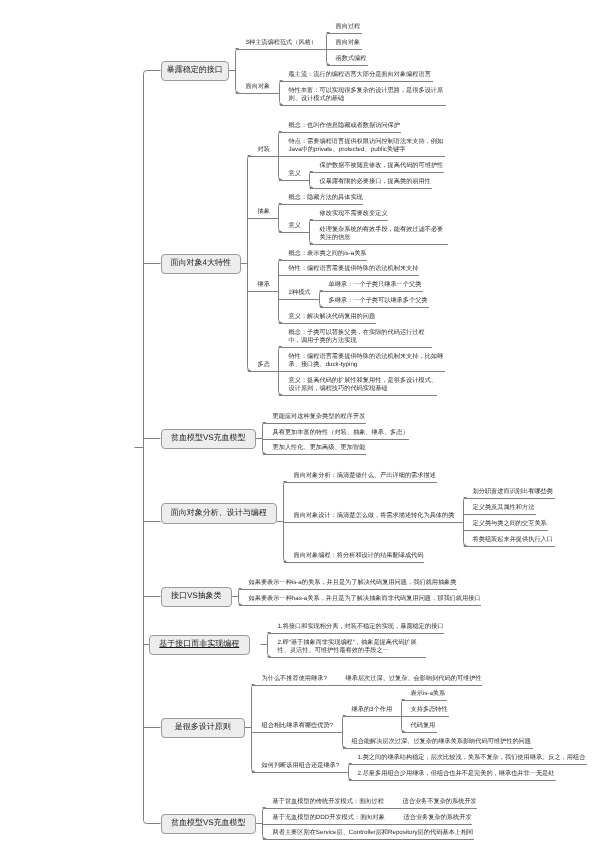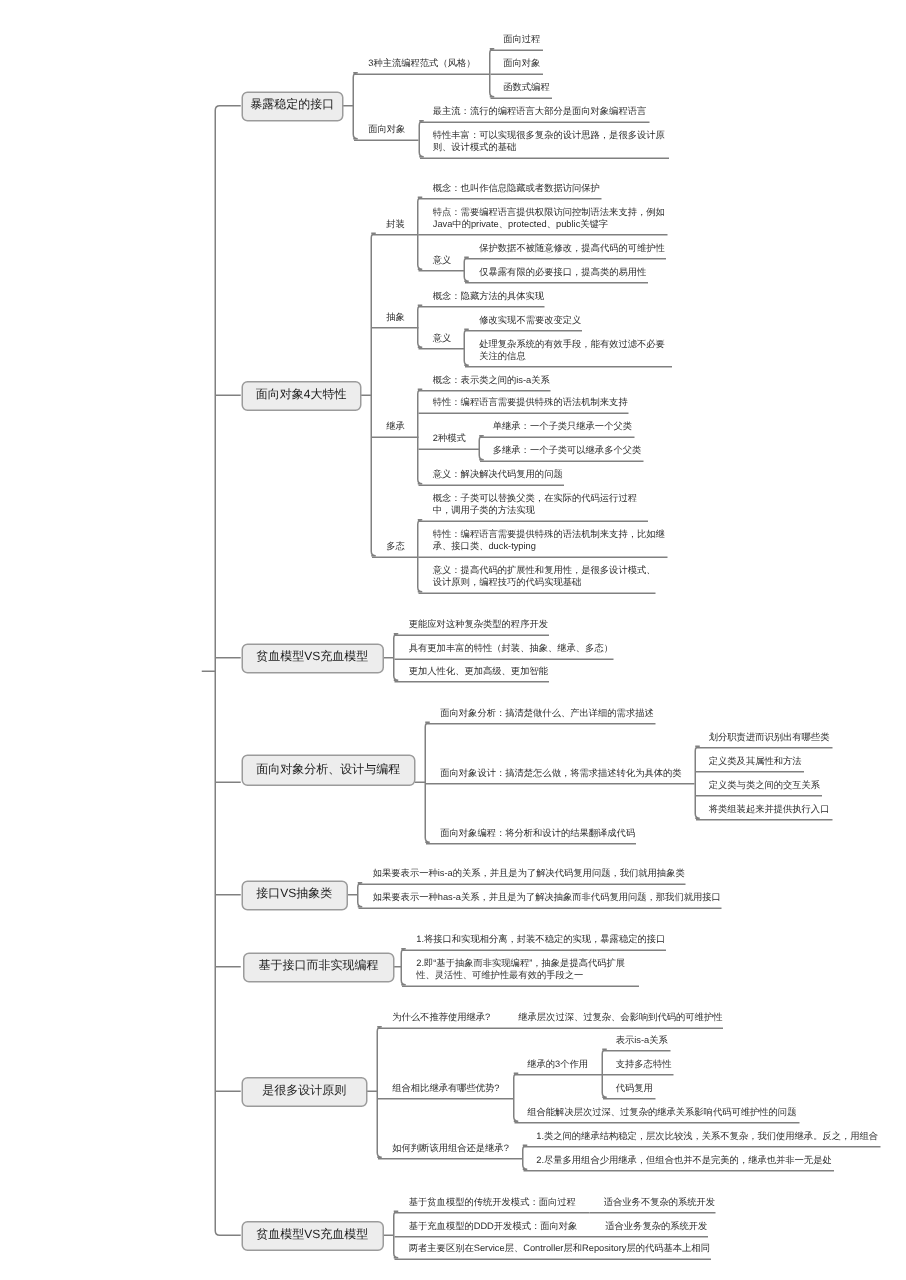--- a/index.html
+++ b/index.html
@@ -251,21 +251,21 @@
         <span>接口VS抽象类</span>
       </div>
       <div class="leaf" style="left: 248.5px; width: 209.5px; top: 578.5px; height: 8.5px;">
         <span class="leaf-txt">如果要表示一种is-a的关系，并且是为了解决代码复用问题，我们就用抽象类</span>
       </div>
       <div class="uline" style="left: 238.5px; width: 218.5px; top: 588.5px;"></div>
       <div class="leaf" style="left: 248.5px; width: 233.5px; top: 594.5px; height: 8.5px;">
         <span class="leaf-txt">如果要表示一种has-a关系，并且是为了解决抽象而非代码复用问题，那我们就用接口</span>
       </div>
       <div class="uline" style="left: 238.5px; width: 242.5px; top: 604.5px;"></div>
-      <div class="lvl2" style="left: 162px; width: 100.5px; height: 20.5px; top: 634.5px;">
+      <div class="lvl2" style="left: 149px; width: 100.5px; height: 20.5px; top: 634.5px; text-decoration: underline;">
         <span>基于接口而非实现编程</span>
       </div>
       <div class="leaf" style="left: 277.5px; width: 167.5px; top: 622.5px; height: 8.5px;">
         <span class="leaf-txt">1.将接口和实现相分离，封装不稳定的实现，暴露稳定的接口</span>
       </div>
       <div class="uline" style="left: 267.5px; width: 176.5px; top: 632.5px;"></div>
       <div class="leaf" style="left: 277.5px; width: 149.5px; top: 638.5px; height: 16.5px;">
         <span class="leaf-txt">2.即“基于抽象而非实现编程”，抽象是提高代码扩展性、灵活性、可维护性最有效的手段之一</span>
       </div>
       <div class="uline" style="left: 267.5px; width: 158.5px; top: 656.5px;"></div>

